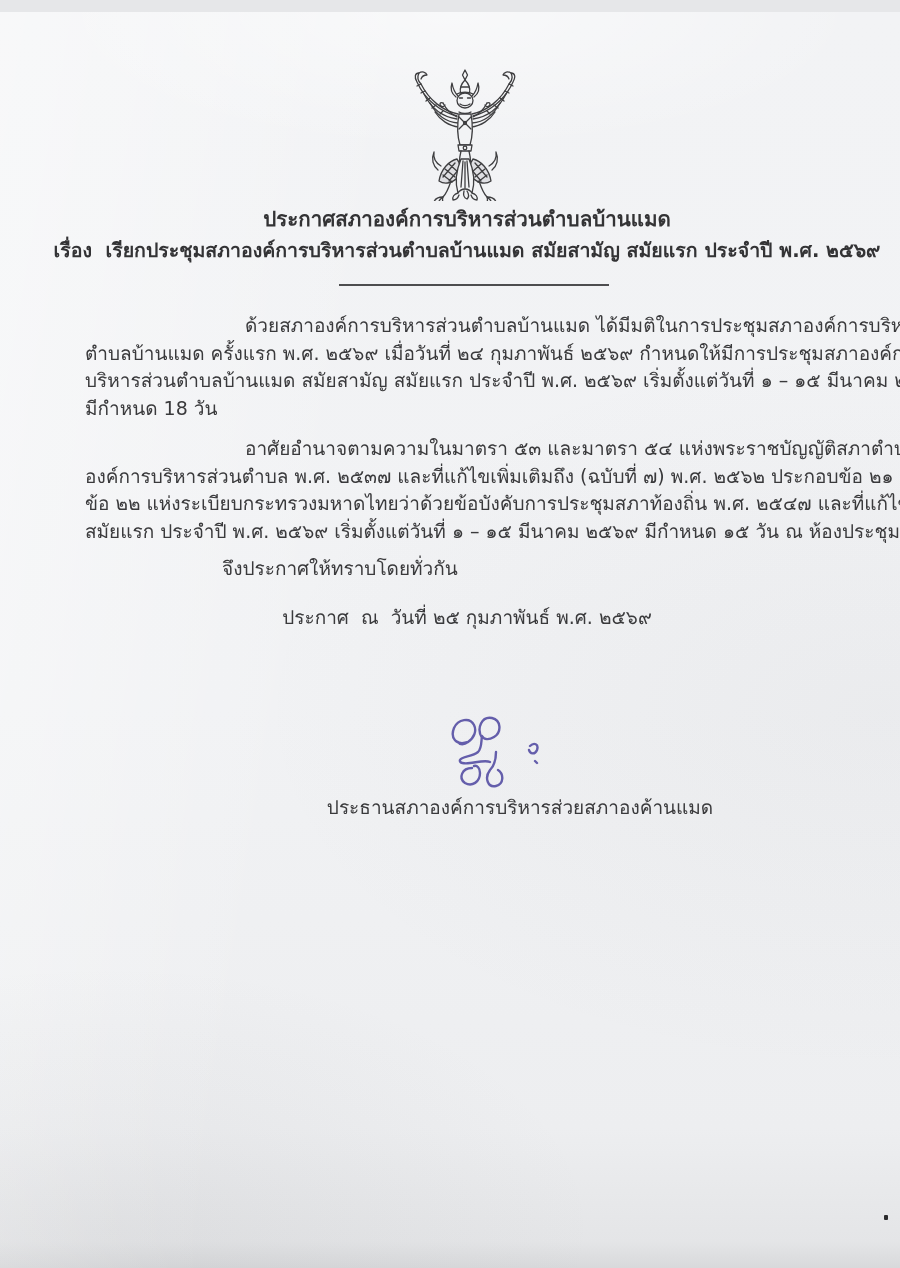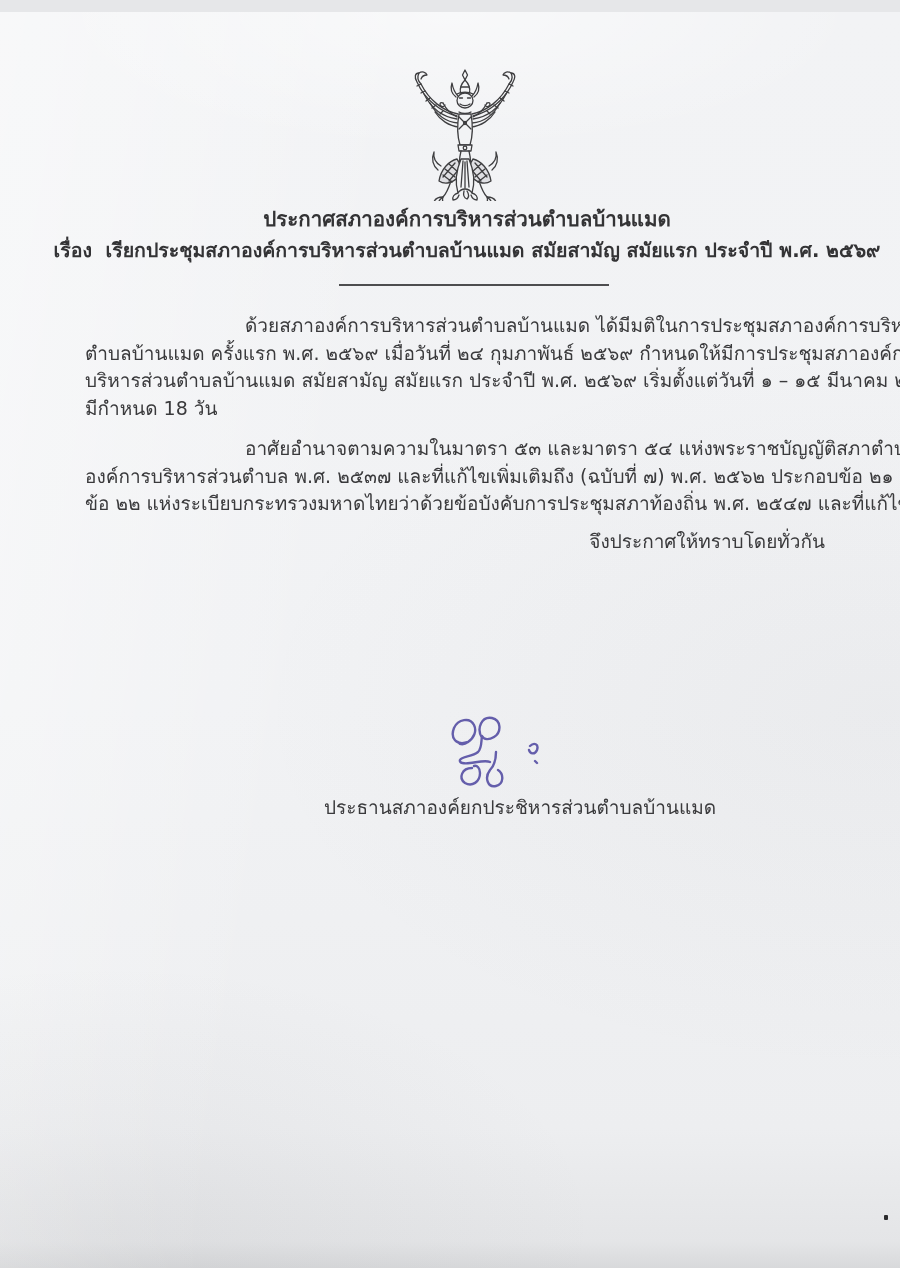--- a/index.html
+++ b/index.html
@@ -29,21 +29,21 @@
     font-weight:bold;color:#333335;white-space:pre;
   }
   .title1{top:190px;font-size:20.5px;}
   .title2{top:223px;font-size:19.5px;}
   .rule{position:absolute;top:272px;left:339px;width:270px;height:2px;background:#4d4d4f;}
   .bodytext{position:absolute;left:85px;top:300px;width:740px;}
   .line{height:27.5px;line-height:27.5px;font-size:19px;white-space:pre;color:#3a3a3c;}
   .ind-a{padding-left:160px;}
   .ind-b{padding-left:137px;}
   .para2{margin-top:13px;}
-  .para3{margin-top:10px;text-align:right;}
+  .para3{margin-top:10px;}
   .dateline{margin-top:21px;text-align:center;padding-left:24px;}
   .signature-ink{position:absolute;left:438px;top:700px;width:122px;height:84px;}
   .sigblock{position:absolute;left:300px;top:782px;width:440px;text-align:center;}
   .sigblock .line{height:27.5px;}
   .speck{position:absolute;left:884px;top:1203px;width:4px;height:5px;background:#2b2b2d;border-radius:1px;}
 </style>
 </head>
 <body>
 
 <div class="page">
@@ -102,35 +102,37 @@
     <div class="para">
       <div class="line ind-a">ด้วยสภาองค์การบริหารส่วนตำบลบ้านแมด ได้มีมติในการประชุมสภาองค์การบริหารส่วน</div>
       <div class="line">ตำบลบ้านแมด ครั้งแรก พ.ศ. ๒๕๖๙ เมื่อวันที่ ๒๔ กุมภาพันธ์ ๒๕๖๙ กำหนดให้มีการประชุมสภาองค์การ</div>
       <div class="line">บริหารส่วนตำบลบ้านแมด สมัยสามัญ สมัยแรก ประจำปี พ.ศ. ๒๕๖๙ เริ่มตั้งแต่วันที่ ๑ – ๑๕ มีนาคม ๒๕๖๙</div>
       <div class="line">มีกำหนด 18 วัน</div>
     </div>
     <div class="para para2">
       <div class="line ind-a">อาศัยอำนาจตามความในมาตรา ๕๓ และมาตรา ๕๔ แห่งพระราชบัญญัติสภาตำบลและ</div>
       <div class="line">องค์การบริหารส่วนตำบล พ.ศ. ๒๕๓๗ และที่แก้ไขเพิ่มเติมถึง (ฉบับที่ ๗) พ.ศ. ๒๕๖๒ ประกอบข้อ ๒๑ และ</div>
       <div class="line">ข้อ ๒๒ แห่งระเบียบกระทรวงมหาดไทยว่าด้วยข้อบังคับการประชุมสภาท้องถิ่น พ.ศ. ๒๕๔๗ และที่แก้ไข</div>
+      <div class="line">สมัยแรก ประจำปี พ.ศ. ๒๕๖๙ เริ่มตั้งแต่วันที่ ๑ – ๑๕ มีนาคม ๒๕๖๙ มีกำหนด ๑๕ วัน ณ ห้องประชุม</div>
     </div>
     <div class="para para3">
       <div class="line ind-b">จึงประกาศให้ทราบโดยทั่วกัน</div>
     </div>
+    <div class="line dateline">ประกาศ  ณ  วันที่ ๒๕ กุมภาพันธ์ พ.ศ. ๒๕๖๙</div>
   </div>
 
   <svg class="signature-ink" viewBox="0 0 122 84" xmlns="http://www.w3.org/2000/svg">
     <g stroke="#5952a6" fill="none" stroke-width="2.4" stroke-linecap="round" stroke-linejoin="round" opacity="0.92">
       <path d="M30 30 C18 34 12 26 16 16 C20 7 32 5 36 13 C39 19 36 26 30 30 C26 33 22 33 20 30"></path>
       <path d="M44 26 C38 16 44 4 54 6 C63 8 64 20 56 25 C51 28 46 28 44 24 C43 30 44 36 40 40 C34 45 24 44 22 48 C21 51 26 52 32 51 C40 50 48 48 52 50"></path>
       <path d="M34 56 C24 56 20 66 27 71 C34 75 42 70 42 61 C42 56 39 53 36 54"></path>
       <path d="M58 40 C58 48 56 54 52 58 C46 66 50 76 58 74 C66 72 66 62 60 58"></path>
       <path d="M92 34 C96 30 101 32 99 38 C97 43 92 42 91 38"></path>
       <path d="M97 49 l2 2"></path>
     </g>
   </svg>
 
   <div class="sigblock">
-    <div class="line">ประธานสภาองค์ยกประชิหารส่วนตำบลบ้านแมด</div>
+    <div class="line">ประธานสภาองค์การบริหารส่วยสภาองค้านแมด</div>
   </div>
 
   <div class="speck"></div>
 </div>
 
 </body></html>

